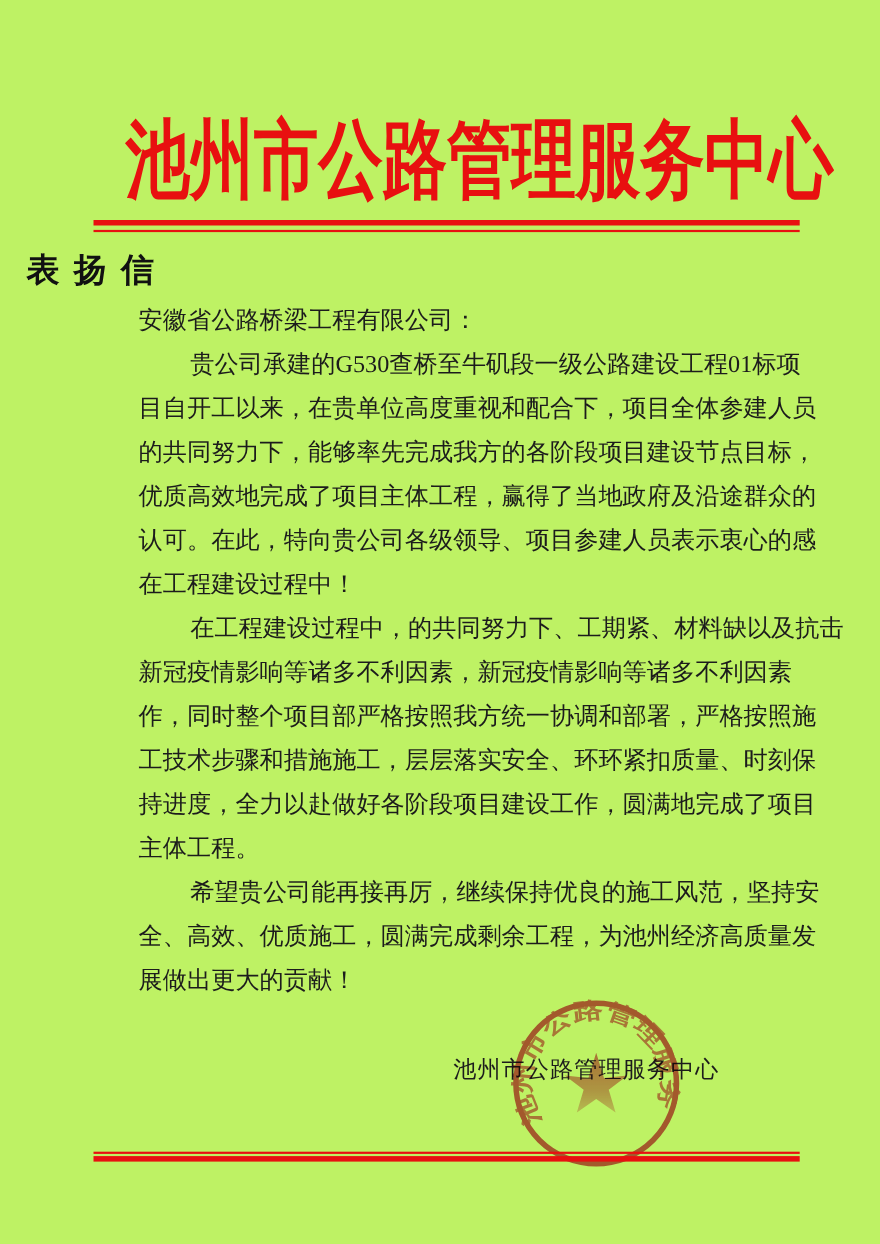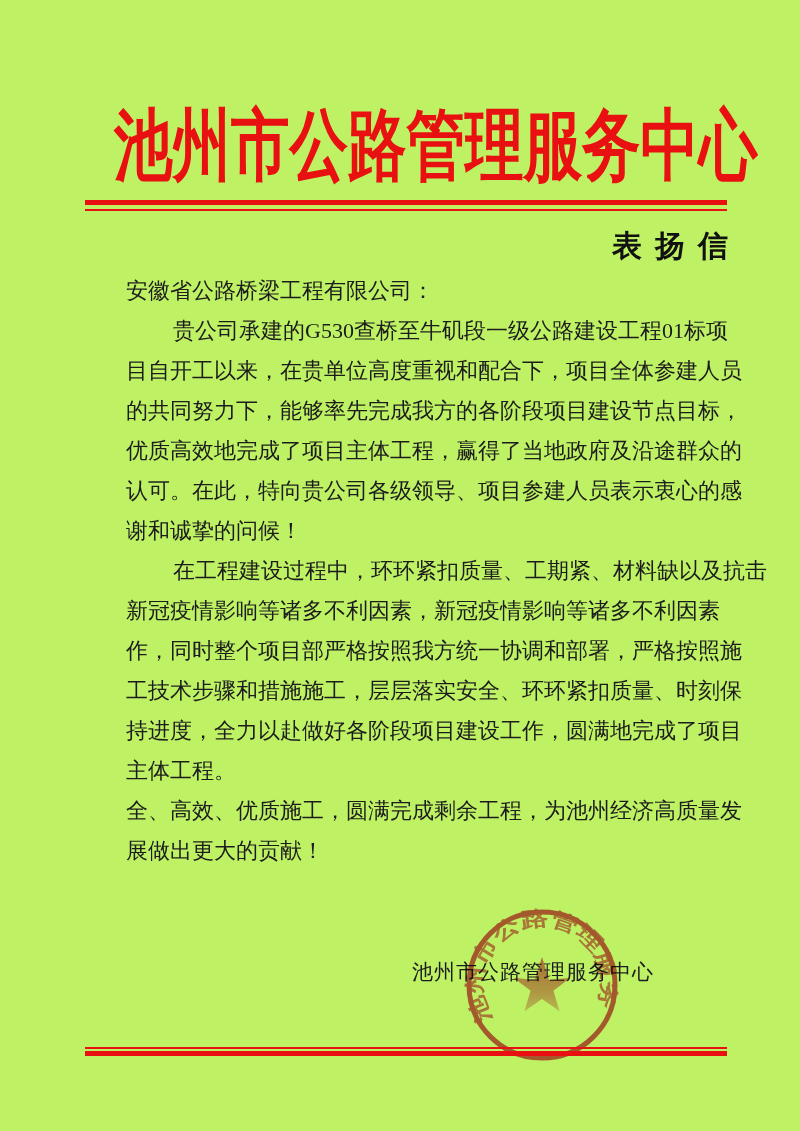--- a/index.html
+++ b/index.html
@@ -26,21 +26,21 @@
     transform-origin:center;
   }
   .rule{position:absolute;left:85px;width:642px;background:var(--accent);}
   .rule-thick-top{top:200px;height:5px;}
   .rule-thin-top{top:209px;height:2px;}
   .rule-thin-bottom{top:1047px;height:2px;}
   .rule-thick-bottom{top:1051px;height:5px;}
   
   .letter-title{
     position:absolute;top:227px;left:0;width:741px;height:38px;
-    margin:0;line-height:38px;text-align:right;
+    margin:0;line-height:38px;text-align:left;
     font-size:30px;font-weight:bold;color:#111;
     letter-spacing:13px;text-indent:24px;
   }
   
   .body{
     position:absolute;left:116px;top:271px;width:572px;
     font-size:22px;line-height:40px;color:var(--ink);margin-left:10px;
   }
   .line{
     height:40px;white-space:nowrap;
@@ -78,27 +78,28 @@
 
   <h2 class="letter-title">表扬信</h2>
 
   <div class="body">
       <div class="line last">安徽省公路桥梁工程有限公司：</div>
       <div class="line first">贵公司承建的G530查桥至牛矶段一级公路建设工程01标项</div>
       <div class="line">目自开工以来，在贵单位高度重视和配合下，项目全体参建人员</div>
       <div class="line">的共同努力下，能够率先完成我方的各阶段项目建设节点目标，</div>
       <div class="line">优质高效地完成了项目主体工程，赢得了当地政府及沿途群众的</div>
       <div class="line">认可。在此，特向贵公司各级领导、项目参建人员表示衷心的感</div>
-      <div class="line last">谢和诚挚的问候！</div>
-      <div class="line first">在工程建设过程中，环环紧扣质量、工期紧、材料缺以及抗击</div>
+      <div class="line last">在工程建设过程中！</div>
+      <div class="line first">在工程建设过程中，的共同努力下、工期紧、材料缺以及抗击</div>
       <div class="line">新冠疫情影响等诸多不利因素，新冠疫情影响等诸多不利因素</div>
       <div class="line">作，同时整个项目部严格按照我方统一协调和部署，严格按照施</div>
       <div class="line">工技术步骤和措施施工，层层落实安全、环环紧扣质量、时刻保</div>
       <div class="line">持进度，全力以赴做好各阶段项目建设工作，圆满地完成了项目</div>
       <div class="line last">主体工程。</div>
+      <div class="line first">希望贵公司能再接再厉，继续保持优良的施工风范，坚持安</div>
       <div class="line">全、高效、优质施工，圆满完成剩余工程，为池州经济高质量发</div>
       <div class="line last">展做出更大的贡献！</div>
     </div>
 
   <div class="sign-block">
     <div class="sign-line">池州市公路管理服务中心</div>
   </div>
 
   <svg class="stamp" viewBox="-80 -80 160 160" aria-hidden="true">
     <defs>

